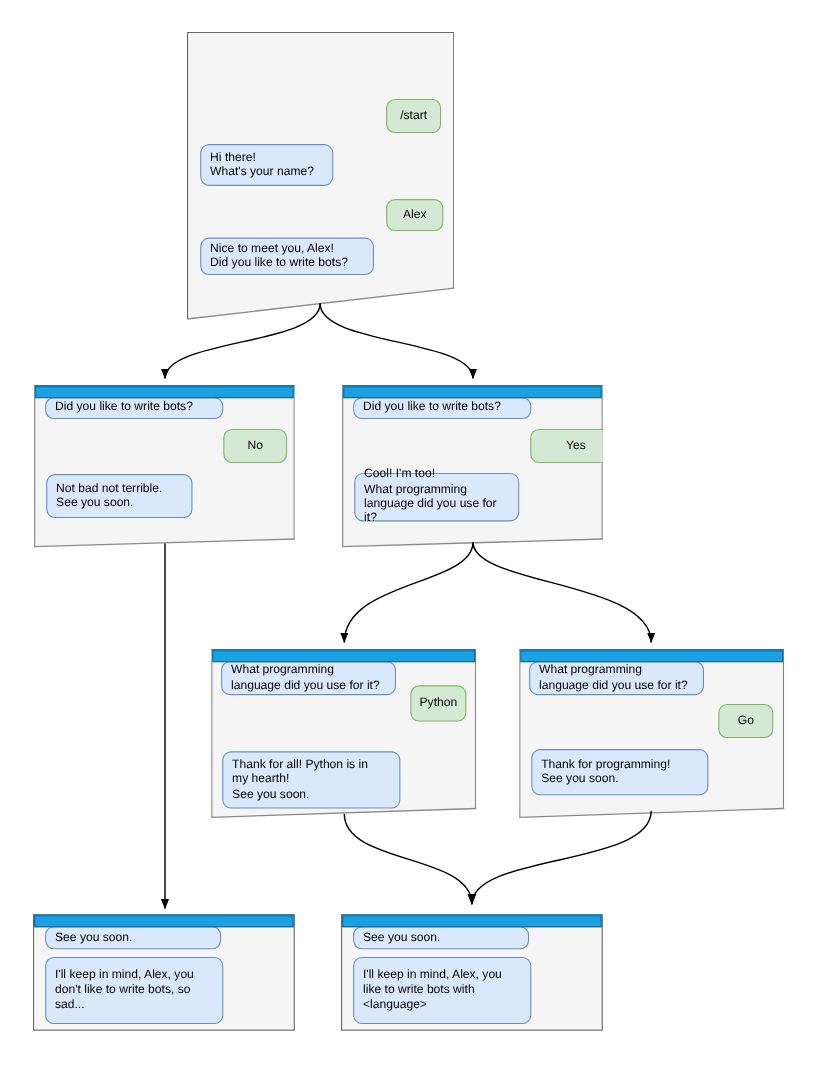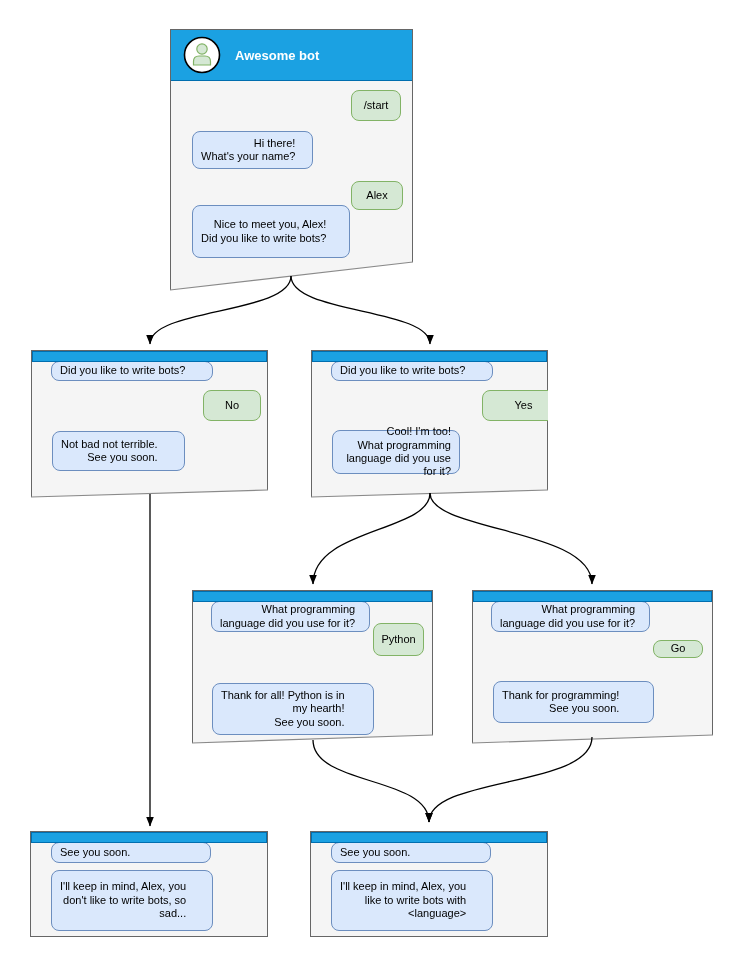--- a/index.html
+++ b/index.html
@@ -44,89 +44,79 @@
     position:absolute;left:64px;top:0;height:51px;display:flex;align-items:center;
     color:#ffffff;font-size:13px;font-weight:bold;
   }
   .bubble{
     position:absolute;border-radius:8px;font-size:11px;line-height:1.22;
     color:#000;display:flex;align-items:center;white-space:pre-line;
     padding:0 8px;z-index:2;
   }
   .bubble.bot{
     background:var(--bot-bubble-bg);border:1px solid var(--bot-bubble-border);
-    justify-content:flex-start;text-align:right;margin-left:10px;
+    justify-content:flex-start;text-align:left;
   }
   .bubble.user{
     background:var(--user-bubble-bg);border:1px solid var(--user-bubble-border);
     justify-content:center;text-align:center;
   }
   svg.overlay{
     position:absolute;left:0;top:0;width:743px;height:971px;
     z-index:5;pointer-events:none;
   }
   .edge{fill:none;stroke:#000;stroke-width:1.3;}
   .cutline{stroke:#8a8a8a;stroke-width:1.2;}
 </style>
 </head>
 <body>
 
 <div class="canvas">
 
   <div class="window slant" style="left:170px;top:29px;width:243px;height:261px;--cut:28px">
-    <div class="main-header">
-      <div class="avatar">
-        <svg width="38" height="38" viewBox="0 0 38 38">
-          <circle cx="19" cy="19" r="17.5" fill="#ffffff" stroke="#000000" stroke-width="1.6"></circle>
-          <circle cx="19" cy="13" r="5.2" fill="#d5e8d4" stroke="#82b366" stroke-width="1.2"></circle>
-          <path d="M10.5,29 L10.5,25.5 Q10.5,20 16,20 L22,20 Q27.5,20 27.5,25.5 L27.5,29 Z" fill="#d5e8d4" stroke="#82b366" stroke-width="1.2"></path>
-        </svg>
-      </div>
-      <div class="main-title">Awesome bot</div>
-    </div>
     <div class="bubble user" style="left:180px;top:60px;width:50px;height:31px">/start</div>
     <div class="bubble bot" style="left:11px;top:101px;width:121px;height:38px">Hi there!
 What's your name?</div>
     <div class="bubble user" style="left:180px;top:151px;width:52px;height:29px">Alex</div>
-    <div class="bubble bot" style="left:11px;top:175px;width:158px;height:53px">Nice to meet you, Alex!
+    <div class="bubble bot" style="left:11px;top:186px;width:158px;height:34px">Nice to meet you, Alex!
 Did you like to write bots?</div>
   </div>
 
   <div class="window slant" style="left:31px;top:350px;width:237px;height:147px;--cut:7px">
     <div class="mini-header"></div>
     <div class="bubble bot" style="left:9px;top:10px;width:162px;height:20px">Did you like to write bots?</div>
     <div class="bubble user" style="left:171px;top:39px;width:58px;height:31px">No</div>
     <div class="bubble bot" style="left:10px;top:80px;width:133px;height:40px">Not bad not terrible.
 See you soon.</div>
   </div>
 
   <div class="window slant" style="left:311px;top:350px;width:237px;height:147px;--cut:7px">
     <div class="mini-header"></div>
     <div class="bubble bot" style="left:9px;top:10px;width:162px;height:20px">Did you like to write bots?</div>
     <div class="bubble user" style="left:170px;top:39px;width:83px;height:31px">Yes</div>
-    <div class="bubble bot" style="left:10px;top:79px;width:128px;height:44px">Cool! I'm too!
+    <div class="bubble bot" style="left:10px;top:79px;width:150px;height:44px">Cool! I'm too!
 What programming
 language did you use for it?</div>
   </div>
 
   <div class="window slant" style="left:192px;top:590px;width:241px;height:153px;--cut:8px">
     <div class="mini-header"></div>
     <div class="bubble bot" style="left:8px;top:10px;width:159px;height:31px">What programming
 language did you use for it?</div>
     <div class="bubble user" style="left:180px;top:32px;width:51px;height:33px">Python</div>
     <div class="bubble bot" style="left:9px;top:92px;width:162px;height:52px">Thank for all! Python is in
 my hearth!
 See you soon.</div>
   </div>
 
   <div class="window slant" style="left:472px;top:590px;width:241px;height:153px;--cut:8px">
     <div class="mini-header"></div>
     <div class="bubble bot" style="left:8px;top:10px;width:159px;height:31px">What programming
 language did you use for it?</div>
-    <div class="bubble user" style="left:180px;top:49px;width:50px;height:18px">Go</div>
+    <div class="bubble user" style="left:180px;top:49px;width:50px;height:31px">Go</div>
     <div class="bubble bot" style="left:10px;top:90px;width:161px;height:42px">Thank for programming!
 See you soon.</div>
   </div>
 
   <div class="window" style="left:30px;top:831px;width:238px;height:106px">
     <div class="mini-header"></div>
     <div class="bubble bot" style="left:10px;top:10px;width:160px;height:21px">See you soon.</div>
     <div class="bubble bot" style="left:10px;top:38px;width:162px;height:61px">I'll keep in mind, Alex, you
 don't like to write bots, so
 sad...</div>

